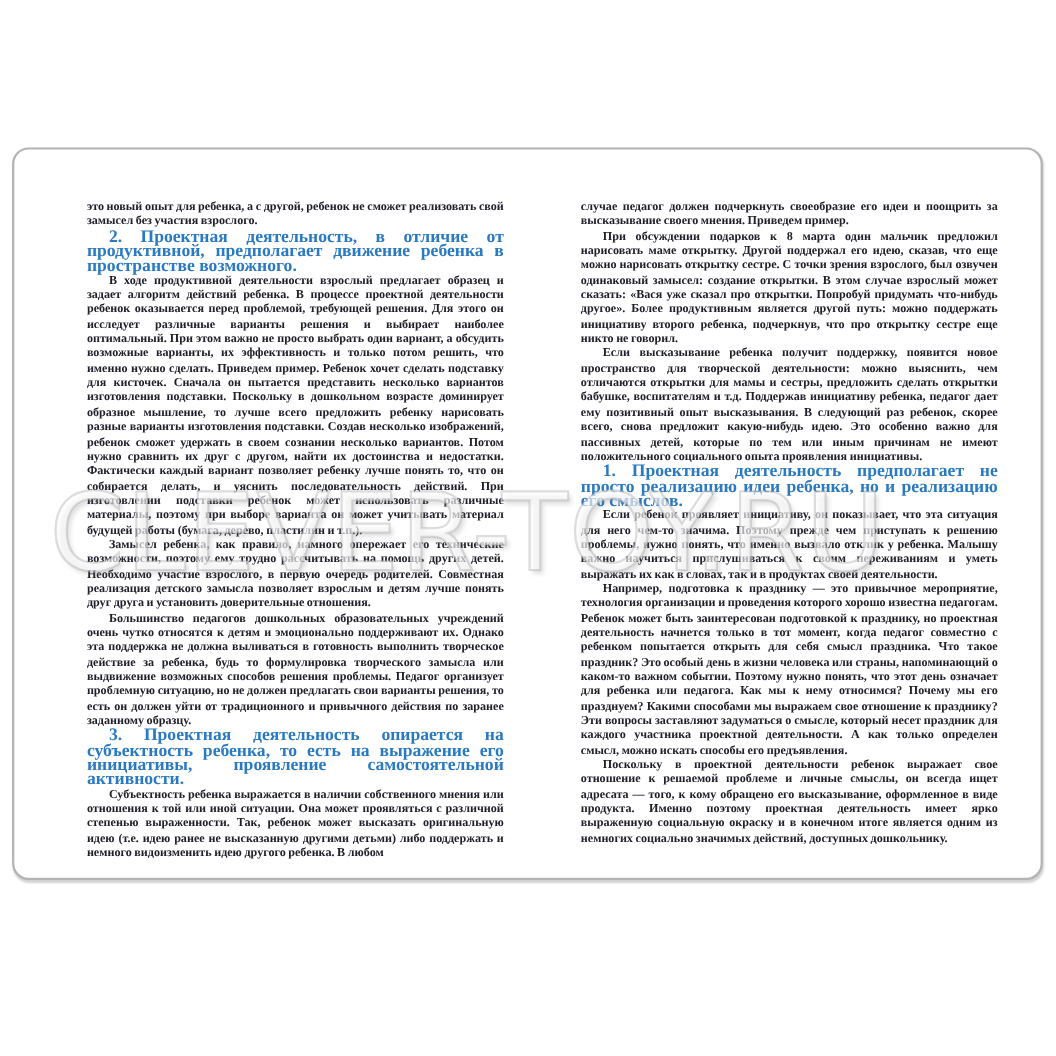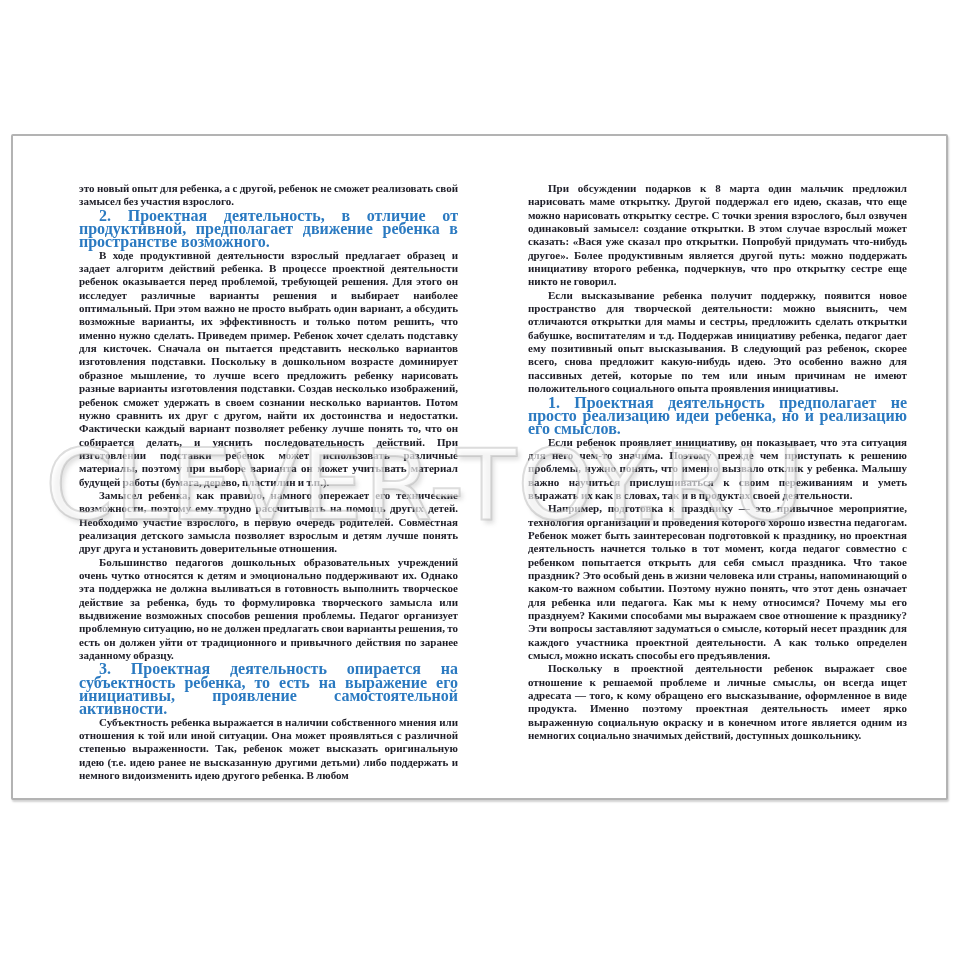--- a/index.html
+++ b/index.html
@@ -3,21 +3,21 @@
 <meta charset="utf-8">
 <style>
   * { margin:0; padding:0; box-sizing:border-box; }
   html,body { width:960px; height:960px; background:#ffffff; overflow:hidden; }
   body { font-family:"Liberation Serif", serif; }
 
   .spread {
     position:absolute; left:11px; top:134px; width:937px; height:666px;
     background:#ffffff;
     border:2px solid #b3b3b3;
-    border-radius:2px;
+    border-radius:15px;
     box-shadow:1px 2px 2px rgba(0,0,0,0.18);
   }
   .spread-inner {
     display:flex;
     padding:46px 44px 0 66px;
     gap:70px;
     height:100%;
   }
   .page-col { width:379px; flex:0 0 379px; }
 
@@ -71,20 +71,21 @@
       <p class="body-para no-indent">это новый опыт для ребенка, а с другой, ребенок не сможет реализовать свой замысел без участия взрослого.</p>
       <p class="heading-para">2. Проектная деятельность, в отличие от продуктивной, предполагает движение ребенка в пространстве возможного.</p>
       <p class="body-para">В ходе продуктивной деятельности взрослый предлагает образец и задает алгоритм действий ребенка. В процессе проектной деятельности ребенок оказывается перед проблемой, требующей решения. Для этого он исследует различные варианты решения и выбирает наиболее оптимальный. При этом важно не просто выбрать один вариант, а обсудить возможные варианты, их эффективность и только потом решить, что именно нужно сделать. Приведем пример. Ребенок хочет сделать подставку для кисточек. Сначала он пытается представить несколько вариантов изготовления подставки. Поскольку в дошкольном возрасте доминирует образное мышление, то лучше всего предложить ребенку нарисовать разные варианты изготовления подставки. Создав несколько изображений, ребенок сможет удержать в своем сознании несколько вариантов. Потом нужно сравнить их друг с другом, найти их достоинства и недостатки. Фактически каждый вариант позволяет ребенку лучше понять то, что он собирается делать, и уяснить последовательность действий. При изготовлении подставки ребенок может использовать различные материалы, поэтому при выборе варианта он может учитывать материал будущей работы (бумага, дерево, пластилин и т.п.).</p>
       <p class="body-para">Замысел ребенка, как правило, намного опережает его технические возможности, поэтому ему трудно рассчитывать на помощь других детей. Необходимо участие взрослого, в первую очередь родителей. Совместная реализация детского замысла позволяет взрослым и детям лучше понять друг друга и установить доверительные отношения.</p>
       <p class="body-para">Большинство педагогов дошкольных образовательных учреждений очень чутко относятся к детям и эмоционально поддерживают их. Однако эта поддержка не должна выливаться в готовность выполнить творческое действие за ребенка, будь то формулировка творческого замысла или выдвижение возможных способов решения проблемы. Педагог организует проблемную ситуацию, но не должен предлагать свои варианты решения, то есть он должен уйти от традиционного и привычного действия по заранее заданному образцу.</p>
       <p class="heading-para">3. Проектная деятельность опирается на субъектность ребенка, то есть на выражение его инициативы, проявление самостоятельной активности.</p>
       <p class="body-para">Субъектность ребенка выражается в наличии собственного мнения или отношения к той или иной ситуации. Она может проявляться с различной степенью выраженности. Так, ребенок может высказать оригинальную идею (т.е. идею ранее не высказанную другими детьми) либо поддержать и немного видоизменить идею другого ребенка. В любом</p>
     </div>
 
     <div class="page-col">
+      <p class="body-para no-indent">случае педагог должен подчеркнуть своеобразие его идеи и поощрить за высказывание своего мнения. Приведем пример.</p>
       <p class="body-para">При обсуждении подарков к 8 марта один мальчик предложил нарисовать маме открытку. Другой поддержал его идею, сказав, что еще можно нарисовать открытку сестре. С точки зрения взрослого, был озвучен одинаковый замысел: создание открытки. В этом случае взрослый может сказать: «Вася уже сказал про открытки. Попробуй придумать что-нибудь другое». Более продуктивным является другой путь: можно поддержать инициативу второго ребенка, подчеркнув, что про открытку сестре еще никто не говорил.</p>
       <p class="body-para">Если высказывание ребенка получит поддержку, появится новое пространство для творческой деятельности: можно выяснить, чем отличаются открытки для мамы и сестры, предложить сделать открытки бабушке, воспитателям и т.д. Поддержав инициативу ребенка, педагог дает ему позитивный опыт высказывания. В следующий раз ребенок, скорее всего, снова предложит какую-нибудь идею. Это особенно важно для пассивных детей, которые по тем или иным причинам не имеют положительного социального опыта проявления инициативы.</p>
       <p class="heading-para">1. Проектная деятельность предполагает не просто реализацию идеи ребенка, но и реализацию его смыслов.</p>
       <p class="body-para">Если ребенок проявляет инициативу, он показывает, что эта ситуация для него чем-то значима. Поэтому прежде чем приступать к решению проблемы, нужно понять, что именно вызвало отклик у ребенка. Малышу важно научиться прислушиваться к своим переживаниям и уметь выражать их как в словах, так и в продуктах своей деятельности.</p>
       <p class="body-para">Например, подготовка к празднику — это привычное мероприятие, технология организации и проведения которого хорошо известна педагогам. Ребенок может быть заинтересован подготовкой к празднику, но проектная деятельность начнется только в тот момент, когда педагог совместно с ребенком попытается открыть для себя смысл праздника. Что такое праздник? Это особый день в жизни человека или страны, напоминающий о каком-то важном событии. Поэтому нужно понять, что этот день означает для ребенка или педагога. Как мы к нему относимся? Почему мы его празднуем? Какими способами мы выражаем свое отношение к празднику? Эти вопросы заставляют задуматься о смысле, который несет праздник для каждого участника проектной деятельности. А как только определен смысл, можно искать способы его предъявления.</p>
       <p class="body-para">Поскольку в проектной деятельности ребенок выражает свое отношение к решаемой проблеме и личные смыслы, он всегда ищет адресата — того, к кому обращено его высказывание, оформленное в виде продукта. Именно поэтому проектная деятельность имеет ярко выраженную социальную окраску и в конечном итоге является одним из немногих социально значимых действий, доступных дошкольнику.</p>
     </div>
 
   </div>
 </div>

